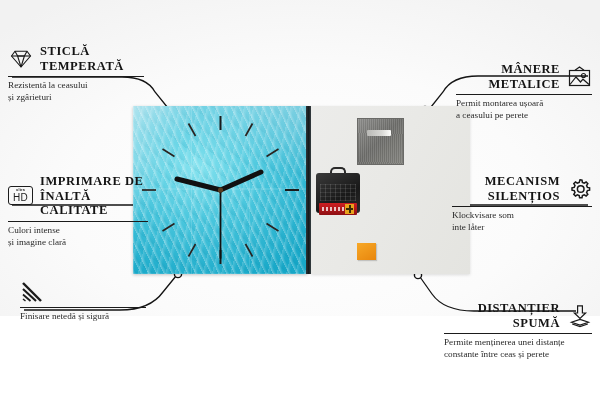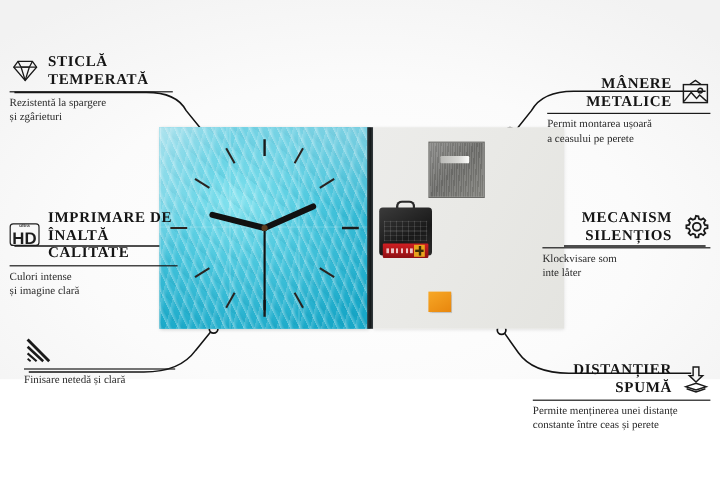--- a/index.html
+++ b/index.html
@@ -136,21 +136,21 @@
     white-space:pre-line;
   }
   .callout.right .sub { text-align:left; }
 
   .hd-badge{
     width:25px; height:19px; border:1.4px solid #1d1d1d; border-radius:3px;
     display:flex; flex-direction:column; align-items:center; justify-content:center;
     line-height:1;
   }
   .hd-badge .u{ font-family:"Liberation Sans",sans-serif; font-size:3.6px; font-weight:bold; letter-spacing:.2px; }
-  .hd-badge .h{ font-family:"Liberation Sans",sans-serif; font-size:14px; font-weight:bold; letter-spacing:.2px; }
+  .hd-badge .h{ font-family:"Liberation Sans",sans-serif; font-size:10px; font-weight:normal; letter-spacing:.2px; }
 
   
   #c-sticla   { left:8px;  top:44px;  width:136px; }
   #c-hd       { left:8px;  top:174px; width:140px; }
   #c-margini  { left:20px; top:279px; width:126px; }
   #c-manere   { left:456px;top:42px;  width:136px;margin-top:20px; }
   #c-mecanism { left:452px;top:174px; width:140px; }
   #c-spuma    { left:444px;top:280px; width:148px;margin-top:21px; }
 </style>
 </head>
@@ -229,21 +229,21 @@
           <path d="M2.5 7 H21.5"></path>
             <path d="M6 2.2 L8.6 7 L12 18"></path>
             <path d="M18 2.2 L15.4 7 L12 18"></path>
           <path d="M8.6 7 H15.4"></path>
         </svg>
       </span>
       <span class="title">STICLĂ
 TEMPERATĂ</span>
     </div>
     <div class="rule"></div>
-    <div class="sub">Rezistentă la spargere
+    <div class="sub">Rezistentă la ceasului
 și zgârieturi</div>
   </div>
 
   <div class="callout left" id="c-hd">
     <div class="head">
       <span class="ico">
         <span class="hd-badge">
           <span class="u">ultra</span>
           <span class="h">HD</span>
         </span>
@@ -261,21 +261,21 @@
       <span class="ico">
         <svg width="24" height="22" viewBox="0 0 24 22" stroke="#1a1a1a" fill="none">
           <path d="M2 2 L20 20" stroke-width="2.4"></path>
           <path d="M2 8 L15 20" stroke-width="2.1"></path>
           <path d="M2 13.5 L9.5 20" stroke-width="1.8"></path>
           <path d="M2 18 L4.5 20" stroke-width="1.5"></path>
         </svg>
       </span>
     </div>
     <div class="rule"></div>
-    <div class="sub">Finisare netedă și clară</div>
+    <div class="sub">Finisare netedă și sigură</div>
   </div>
 
   <div class="callout right" id="c-manere">
     <div class="head">
       <span class="title">MÂNERE
 METALICE</span>
       <span class="ico">
         <svg width="25" height="22" viewBox="0 0 25 22" fill="none" stroke="#1a1a1a" stroke-width="1.2">
           <path d="M8 4.2 L12.5 1 L17 4.2"></path>
           <rect x="2.5" y="4.5" width="20" height="15"></rect>

